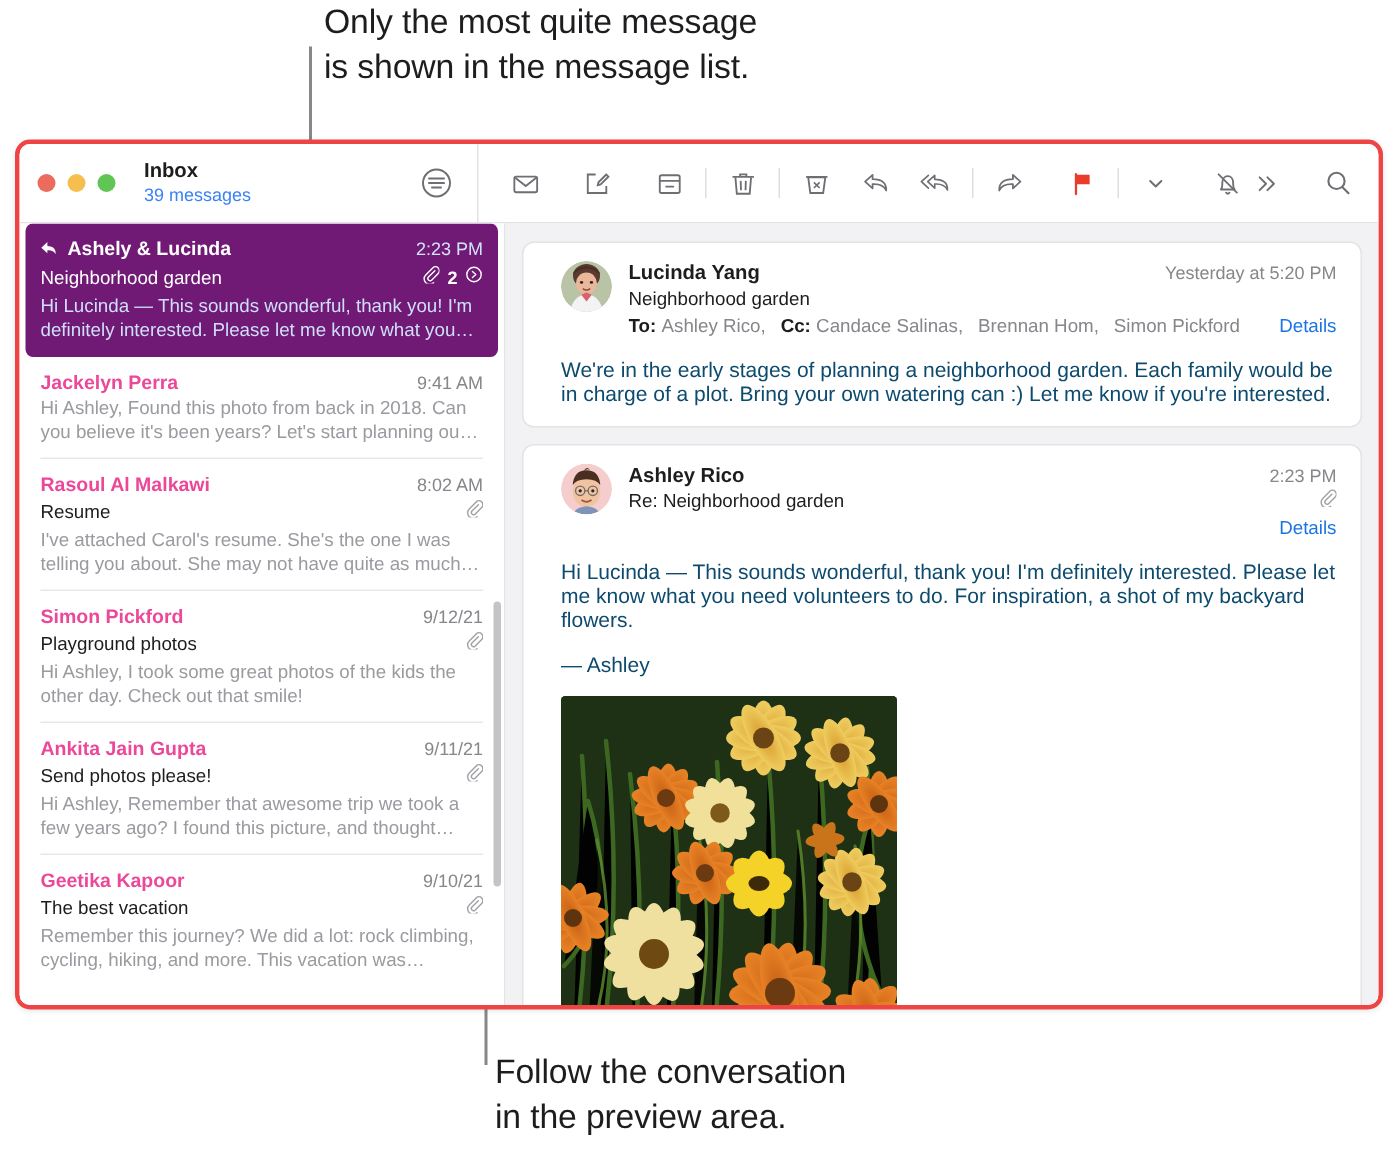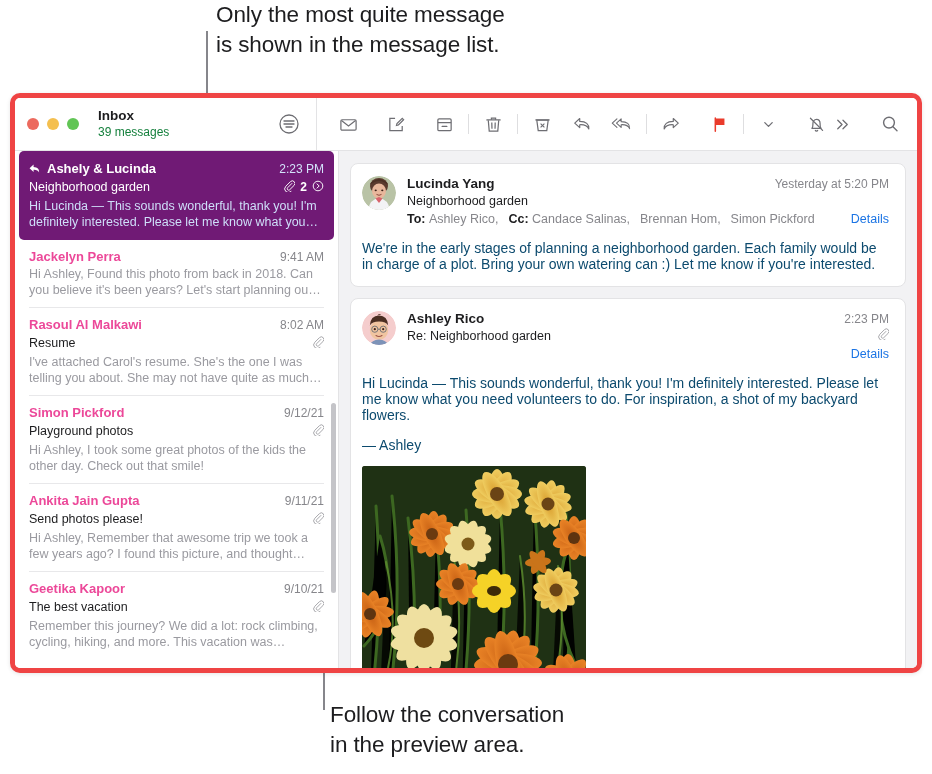--- a/index.html
+++ b/index.html
@@ -38,21 +38,21 @@
     border: 2px solid #86868b;
     border-right: none;
   }
 
   
   #mail-window {
     position: absolute;
     left: 10px; top: 93px;
     width: 912px; height: 580px;
     background: #ffffff;
-    border: 5px solid #ef4444;
+    border: 3px solid #ef4444;
     border-radius: 10px;
     overflow: hidden;
     box-shadow: 0 1px 4px rgba(0,0,0,0.10);
   }
 
   
   #toolbar {
     position: relative;
     height: 53px;
     display: flex;
@@ -67,21 +67,21 @@
     padding-left: 12px;
   }
   .traffic-lights { display: flex; gap: 8px; align-items: center; }
   .tl { width: 12px; height: 12px; border-radius: 50%; display: block; }
   .tl.red { background: #ec6a5e; }
   .tl.yellow { background: #f4bf4f; }
   .tl.green { background: #61c555; }
 
   #window-title-block { margin-left: 19px; line-height: 1.15; }
   #window-title { font-size: 13.5px; font-weight: bold; color: #1d1d1f; }
-  #window-subtitle { font-size: 12px; color: #15803d; margin-top: 2px; }
+  #window-subtitle { font-size: 12px; color: #3b82f6; margin-top: 2px; }
 
   #filter-btn {
     margin-left: auto; margin-right: 16px;
     width: 22px; height: 22px;
   }
 
   #toolbar-right {
     flex: 1; height: 100%;
     display: flex; align-items: center;
     padding: 0 14px 0 18px;
@@ -165,21 +165,21 @@
     background: #f2f2f4;
     padding: 12px 11px 0 11px;
     overflow: hidden;
     position: relative;
   }
   .preview-card {
     background: #ffffff;
     border-radius: 8px;
     border: 1px solid #e3e3e5;
     margin-bottom: 11px;
-    padding: 12px 16px 14px 11px;
+    padding: 12px 16px 14px 25px;
   }
   .pv-head { display: flex; }
   .avatar {
     width: 34px; height: 34px; border-radius: 50%;
     flex: none; margin-right: 11px; overflow: hidden;
     position: relative;
   }
   .pv-headtext { flex: 1; min-width: 0; }
   .pv-row1 { display: flex; align-items: baseline; }
   .pv-sender { font-size: 13.5px; font-weight: bold; color: #1d1d1f; }

